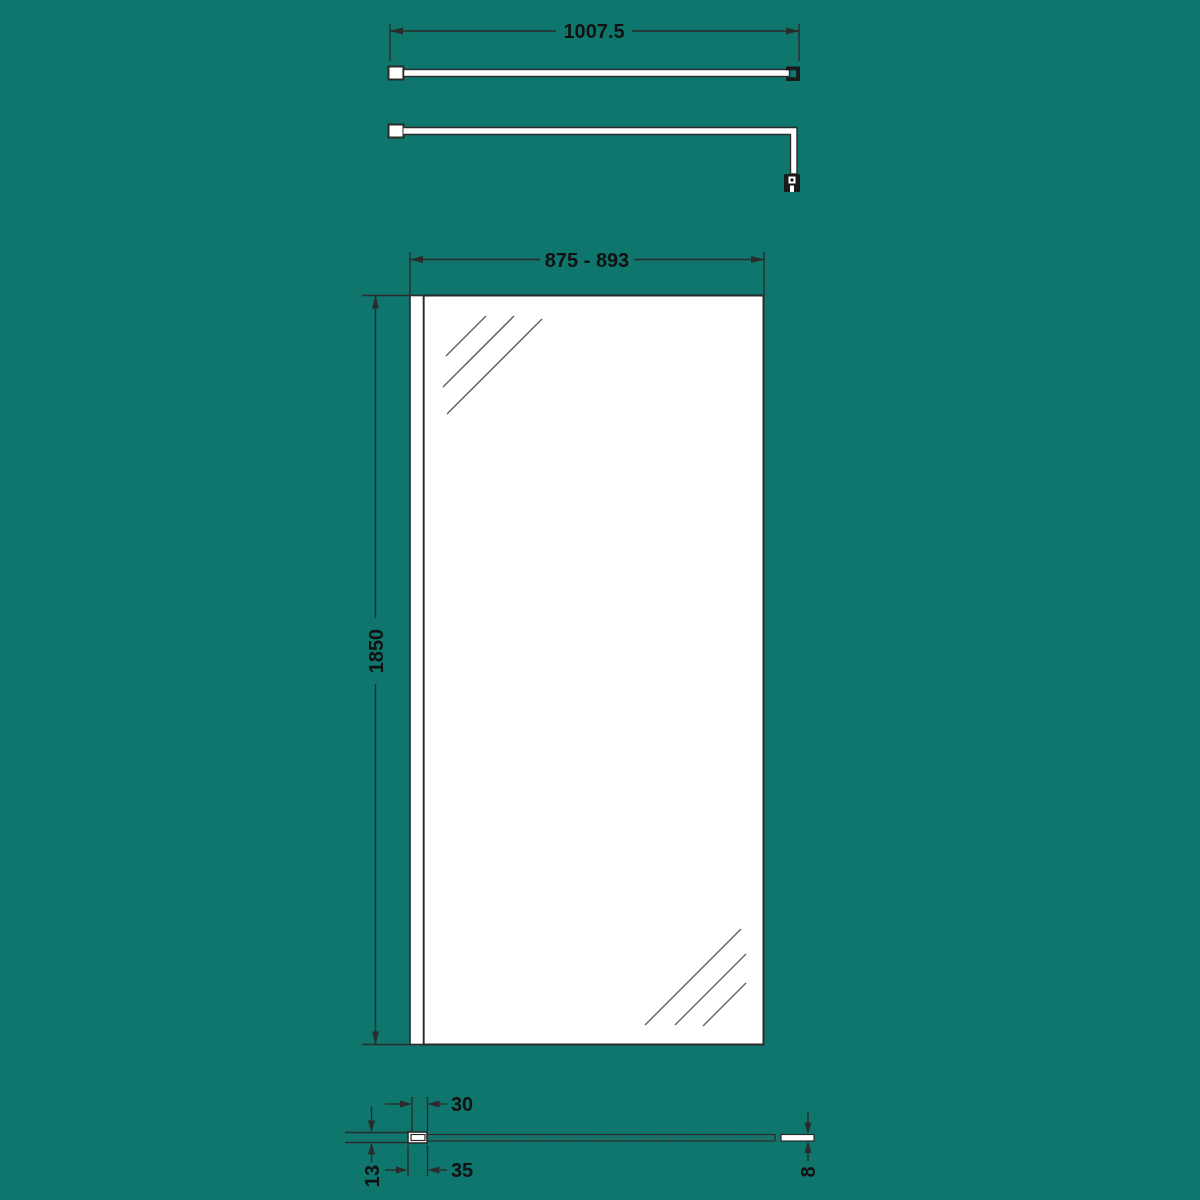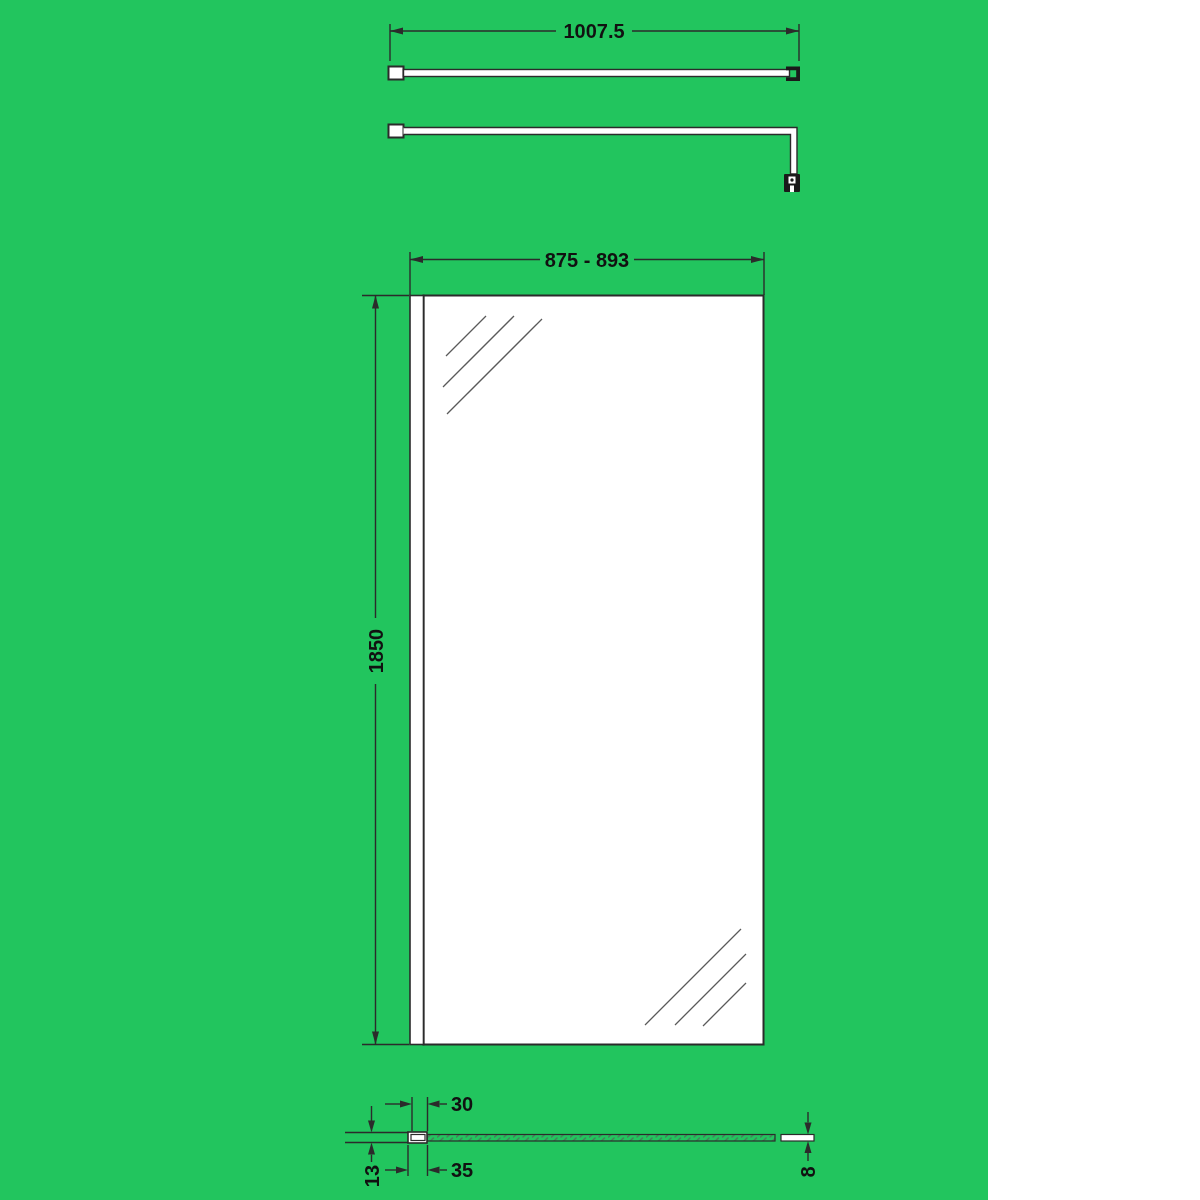--- a/index.html
+++ b/index.html
@@ -6,23 +6,23 @@
     margin: 0;
     padding: 0;
     background: #ffffff;
     width: 1200px;
     height: 1200px;
     overflow: hidden;
     font-family: "Liberation Sans", sans-serif;
   }
   .canvas {
     position: relative;
-    width: 988px;
+    width: 1200px;
     height: 1200px;
-    background: #22c55e;
+    background: #0f766e;
   }
   svg { display: block; }
   .dim-text {
     font-family: "Liberation Sans", sans-serif;
     font-weight: bold;
     font-size: 20px;
     fill: #111111;
   }
 </style>
 </head>

